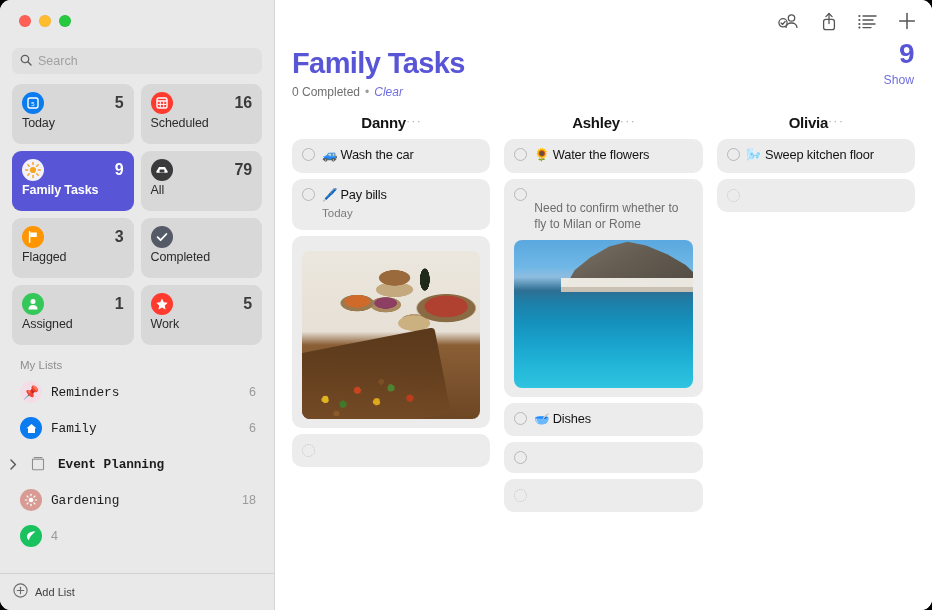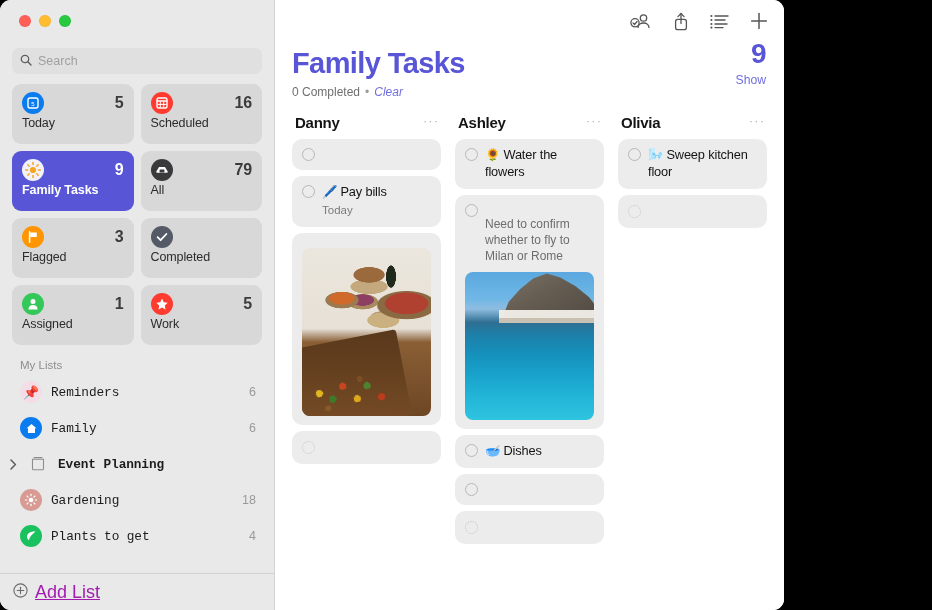--- a/index.html
+++ b/index.html
@@ -5,21 +5,21 @@
   html, body {
     margin: 0; padding: 0;
     width: 932px; height: 610px;
     background: #000;
     font-family: "Liberation Sans", sans-serif;
     -webkit-font-smoothing: antialiased;
     overflow: hidden;
   }
   #window {
     position: absolute; inset: 0;
-    width: 784px; height: 610px;
+    width: 932px; height: 610px;
     background: #ffffff;
     border-radius: 11px;
     overflow: hidden;
     display: flex;
     box-shadow: 0 0 0 0.5px rgba(0,0,0,0.30);
   }
 
   
   #sidebar {
     width: 274px;
@@ -148,21 +148,21 @@
     margin-top: auto;
     height: 36px;
     border-top: 1px solid #d2d2d2;
     display: flex;
     align-items: center;
     gap: 7px;
     padding-left: 13px;
     flex: 0 0 36px;
     cursor: default;
   }
-  .add-list-label { font-size: 18px; color: #a21caf; text-decoration: underline; }
+  .add-list-label { font-size: 11px; color: #404040; }
 
   
   #main {
     flex: 1 1 auto;
     background: #ffffff;
     display: flex;
     flex-direction: column;
     position: relative;
     min-width: 0;
   }
@@ -231,21 +231,21 @@
   }
   .column {
     flex: 1 1 0;
     min-width: 0;
     display: flex;
     flex-direction: column;
   }
   .col-head {
     display: flex;
     align-items: center;
-    justify-content: space-between;
+    justify-content: center;
     height: 22px;
     margin-bottom: 6px;
     padding: 0 2px 0 3px;
   }
   .col-name {
     font-size: 15px;
     font-weight: bold;
     color: #141414;
     letter-spacing: -0.25px;
   }
@@ -597,21 +597,20 @@
         <span class="lr-label">Gardening</span>
         <span class="lr-count">18</span>
       </div>
 
       <div class="list-row">
         <span class="lr-icon" style="background:#19c25f;">
           <svg width="14" height="14" viewBox="0 0 14 14">
             <path d="M11.5 2.6 C7.6 2.2 3 3.8 3 7.8 c0 1.5 .8 2.8 1.9 3.4 C5.4 8.2 7.8 5.6 11.5 2.6 z" fill="#fff"></path>
           </svg>
         </span>
-        <span class="lr-label">Plants to get</span>
         <span class="lr-count">4</span>
       </div>
 
     </div>
 
     <div class="add-list-bar">
       <span>
         <svg width="15" height="15" viewBox="0 0 15 15">
           <circle cx="7.5" cy="7.5" r="6.6" fill="none" stroke="#6a6a6a" stroke-width="1.1"></circle>
           <line x1="7.5" y1="4.3" x2="7.5" y2="10.7" stroke="#6a6a6a" stroke-width="1.1" stroke-linecap="round"></line>
@@ -683,20 +682,25 @@
       <div class="column">
         <div class="col-head">
           <span class="col-name">Danny</span>
           <span class="col-dots">···</span>
         </div>
         <div class="cards">
 
           <div class="card">
             <div class="card-top">
               <span class="circle"></span>
+              <div class="card-body">
+                <div class="card-title">
+                  <span class="emoji">🚙</span><span>Wash the car</span>
+                </div>
+              </div>
             </div>
           </div>
 
           <div class="card">
             <div class="card-top">
               <span class="circle"></span>
               <div class="card-body">
                 <div class="card-title">
                   <span class="emoji">🖊️</span><span>Pay bills</span>
                 </div>

